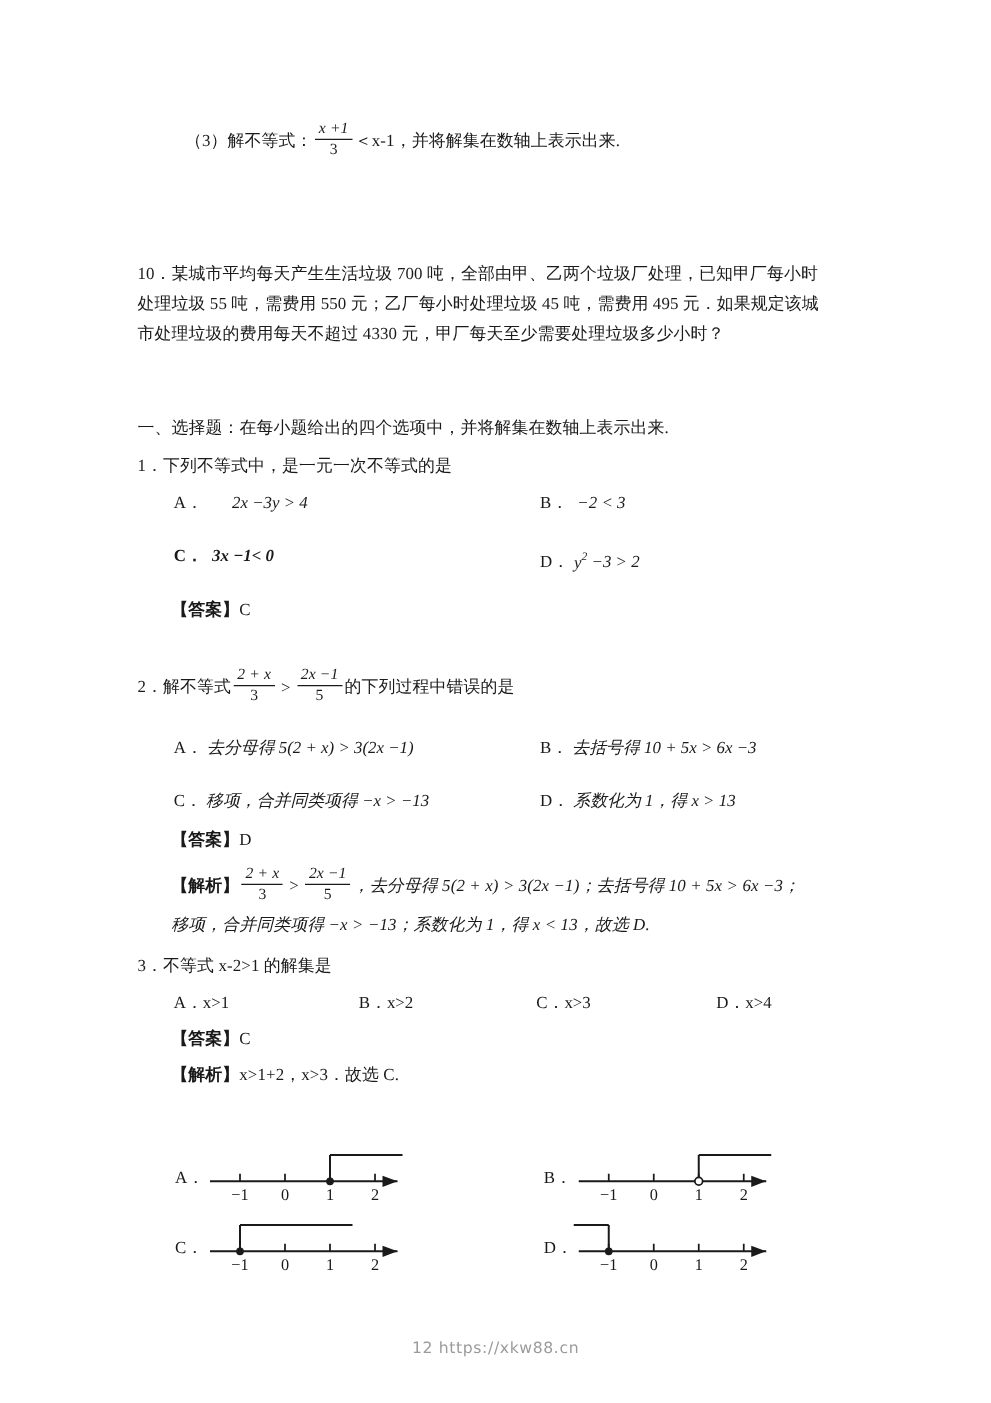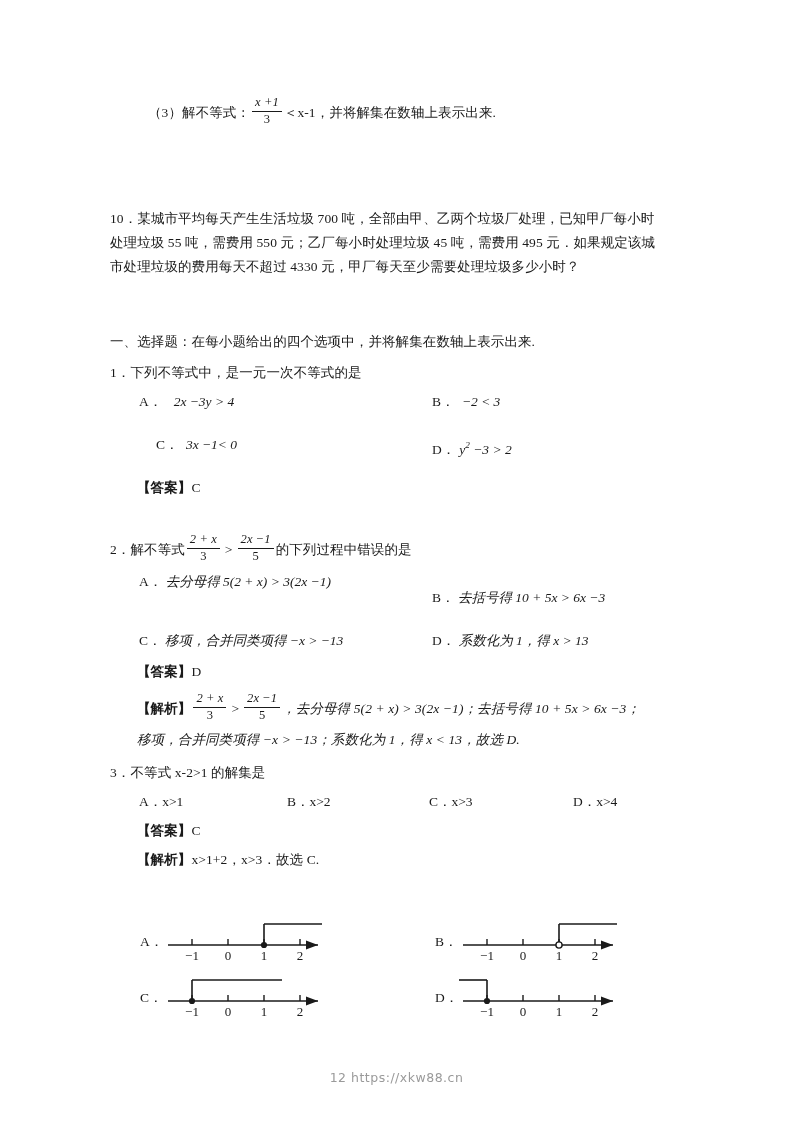--- a/index.html
+++ b/index.html
@@ -92,43 +92,43 @@
     <div class="line" style="margin-top:3px;">处理垃圾 55 吨，需费用 550 元；乙厂每小时处理垃圾 45 吨，需费用 495 元．如果规定该城</div>
     <div class="line" style="margin-top:3px;">市处理垃圾的费用每天不超过 4330 元，甲厂每天至少需要处理垃圾多少小时？</div>
   </div>
 
   <div class="blk line" style="left:110px; top:331px;">一、选择题：在每小题给出的四个选项中，并将解集在数轴上表示出来.</div>
 
   <div class="blk line" style="left:110px; top:362px;">1．下列不等式中，是一元一次不等式的是</div>
 
   <div class="optrow" style="left:139px; top:391px;">
     <span>A．</span>
-    <span class="mathvar" style="margin-left:8px;text-align:center;">2x −3y &gt; 4</span>
+    <span class="mathvar" style="margin-left:20px;text-align:center;">2x −3y &gt; 4</span>
   </div>
   <div class="optrow" style="left:432px; top:391px;">
     <span>B．</span>
     <span class="mathvar" style="margin-left:4px;">−2 &lt; 3</span>
   </div>
-  <div class="optrow" style="left:156px; top:434px;">
+  <div class="optrow" style="left:139px; top:434px;font-weight:bold;">
     <span>C．</span>
     <span class="mathvar" style="margin-left:4px;">3x −1&lt; 0</span>
   </div>
   <div class="optrow" style="left:432px; top:434px;">
     <span>D．</span><span class="mathvar" style="margin-left:4px;">y</span><span class="sup">2</span><span class="mathvar"> −3 &gt; 2</span>
   </div>
 
   <div class="blk line" style="left:137px; top:477px;">
     <span class="bold">【答案】</span><span>C</span>
   </div>
 
   <div class="blk line" style="left:110px; top:533px;">
     <span>2．解不等式</span><span class="frac"><span class="num mathvar">2 + x</span><span class="den">3</span></span><span style="margin:0 3px;">&gt;</span><span class="frac"><span class="num mathvar">2x −1</span><span class="den">5</span></span><span>的下列过程中错误的是</span>
   </div>
 
-  <div class="optrow" style="left:139px; top:571px;">
+  <div class="optrow" style="left:139px; top:587px;">
     <span>A．</span>
     <span class="mathvar">去分母得 5(2 + x) &gt; 3(2x −1)</span>
   </div>
   <div class="optrow" style="left:432px; top:587px;">
     <span>B．</span>
     <span class="mathvar">去括号得 10 + 5x &gt; 6x −3</span>
   </div>
   <div class="optrow" style="left:139px; top:630px;">
     <span>C．</span>
     <span class="mathvar">移项，合并同类项得 −x &gt; −13</span>

